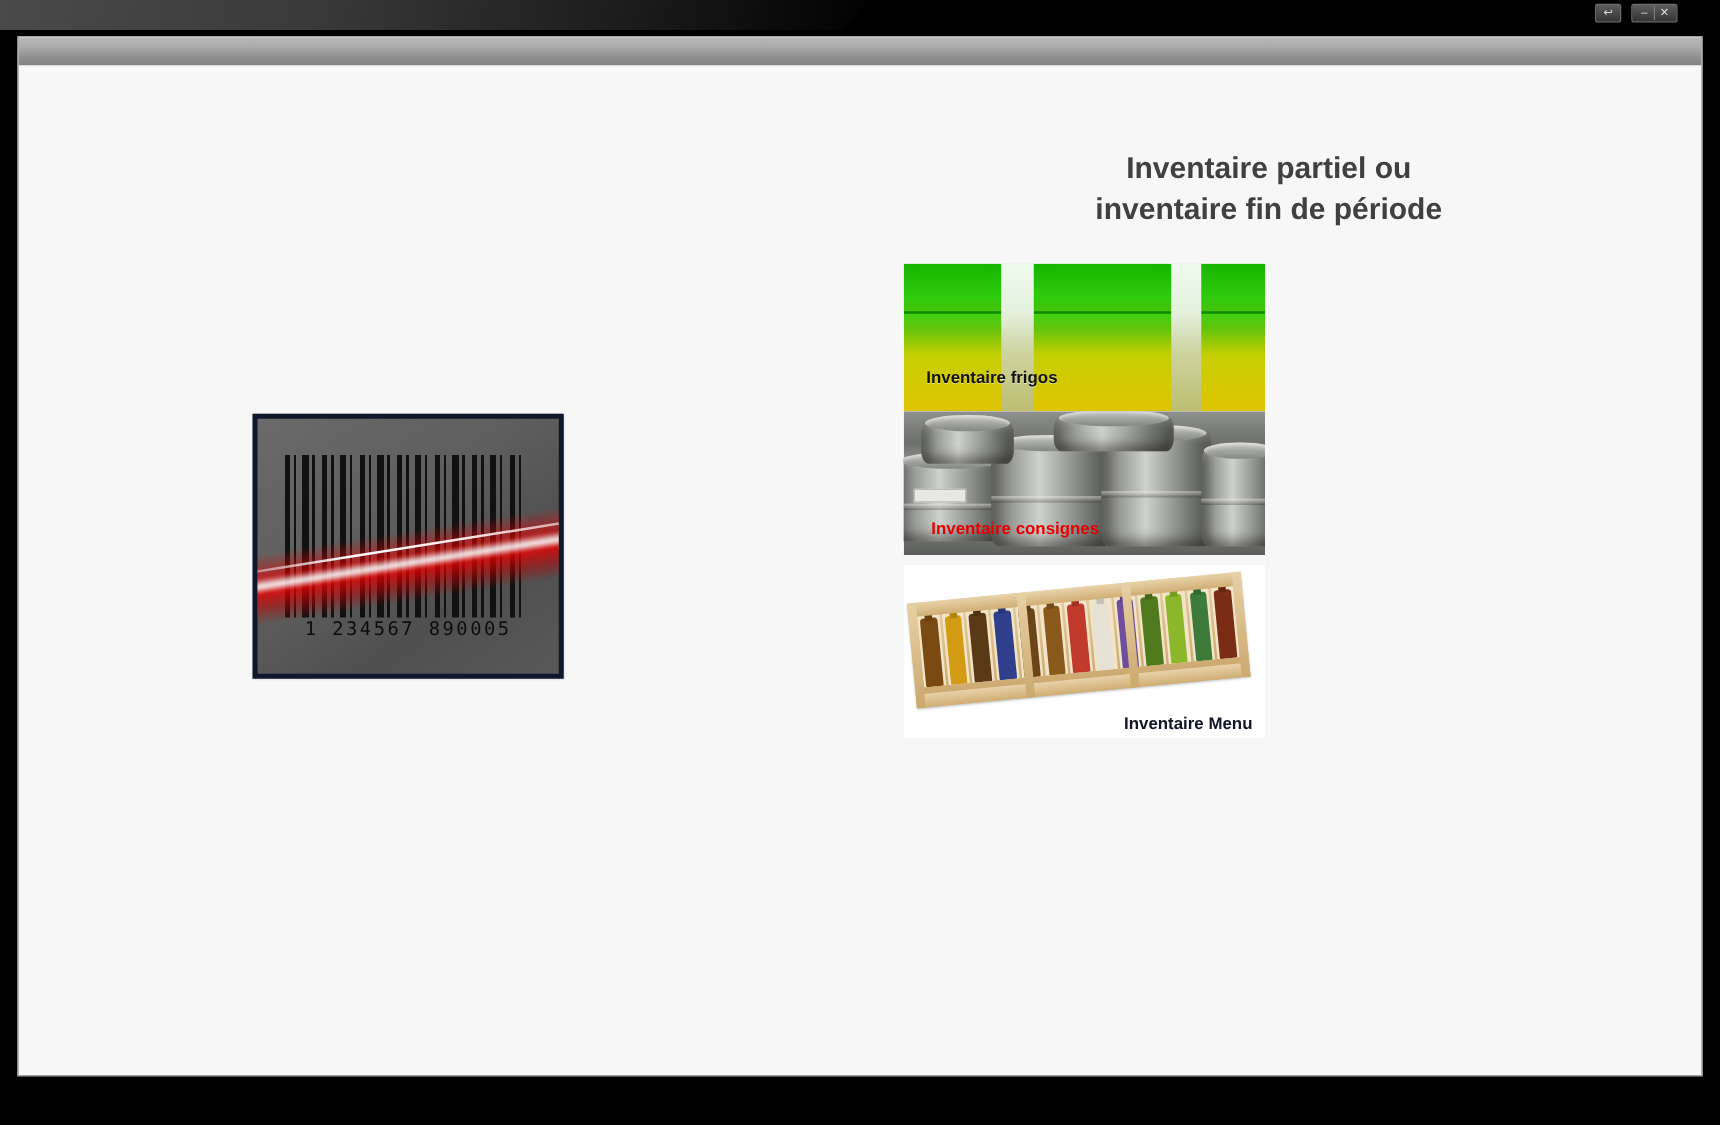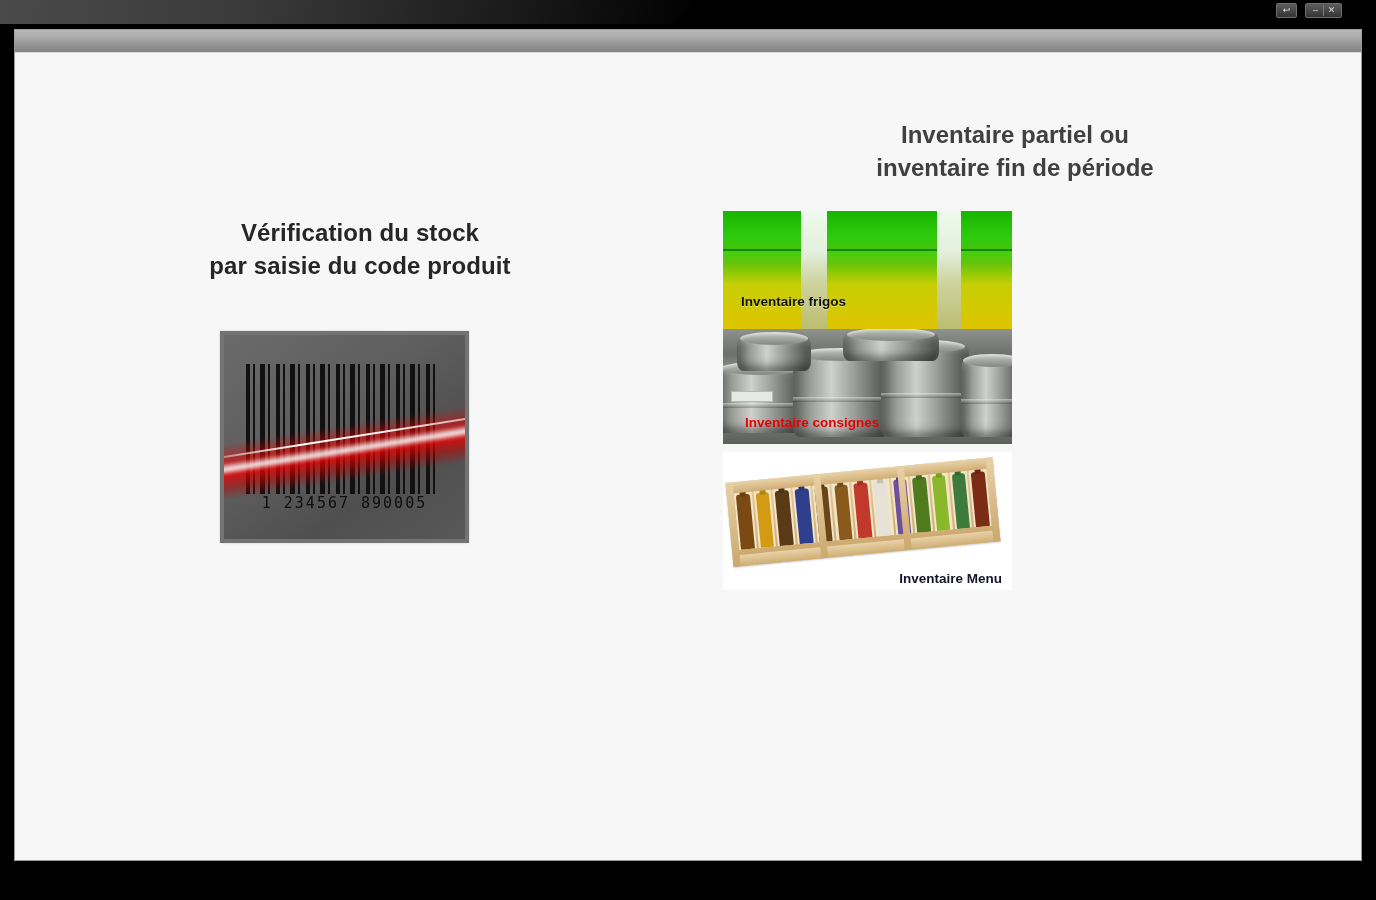--- a/index.html
+++ b/index.html
@@ -104,25 +104,25 @@
     font-size: 24px;
     font-weight: bold;
     color: #262626;
     line-height: 33px;
     letter-spacing: 0.1px;
     white-space: pre-line;
   }
 
   #barcode-check-card {
     position: absolute;
-    left: 205px;
+    left: 187px;
     top: 278px;
     width: 249px;
     height: 212px;
-    background: #737373;
+    background: #0f172a;
     padding: 4px;
     box-shadow: 0 0 2px rgba(0,0,0,0.18);
   }
 
   
   .bc-big {
     position: relative;
     width: 100%;
     height: 100%;
     background: linear-gradient(145deg, #6a6a6a 0%, #5e5e5e 40%, #4f4f4f 70%, #585858 100%);
@@ -463,22 +463,20 @@
   </div>
 
   <div id="app-window">
 
     <div id="title-strip"></div>
 
     <div id="app-content">
 
       <div id="panel-left">
 
-        <div id="stock-check-title">Vérification du stock
-par saisie du code produit</div>
 
         <div id="barcode-check-card">
           <div class="bc-big">
             <div class="bars"></div>
             <div class="digits">1 234567 890005</div>
             <div class="laser"></div>
             <div class="laser-core"></div>
           </div>
         </div>
 

